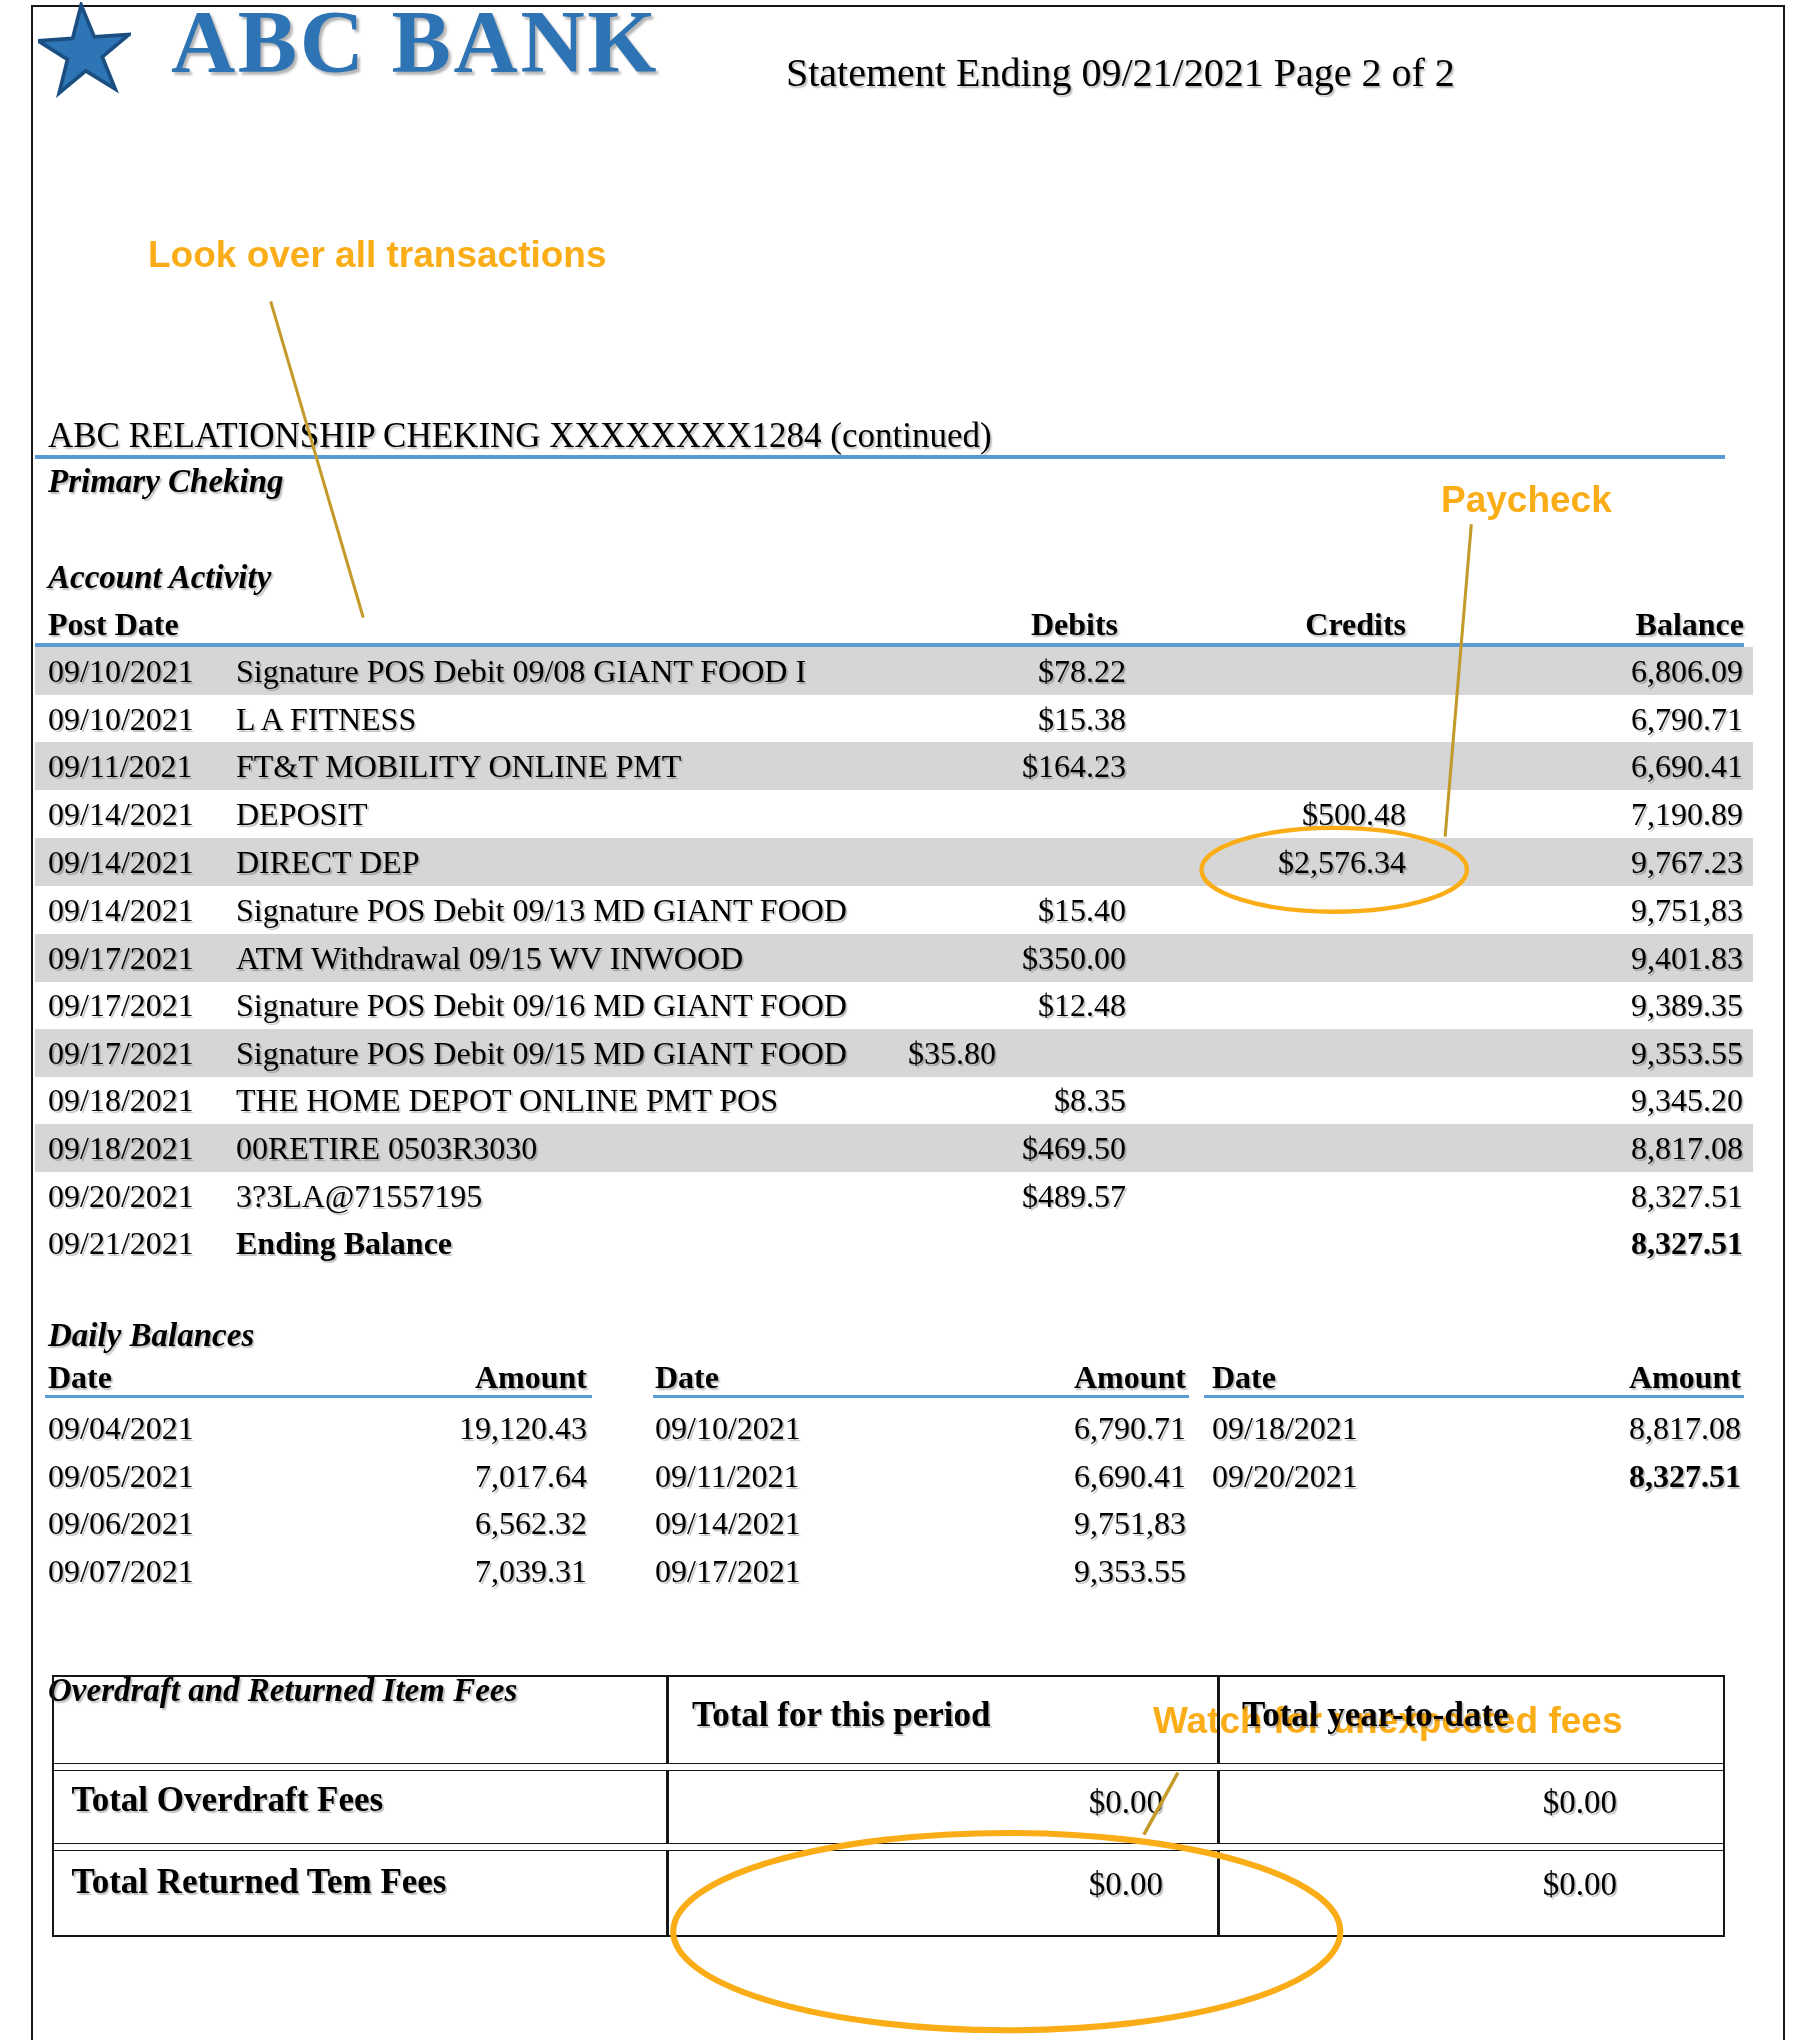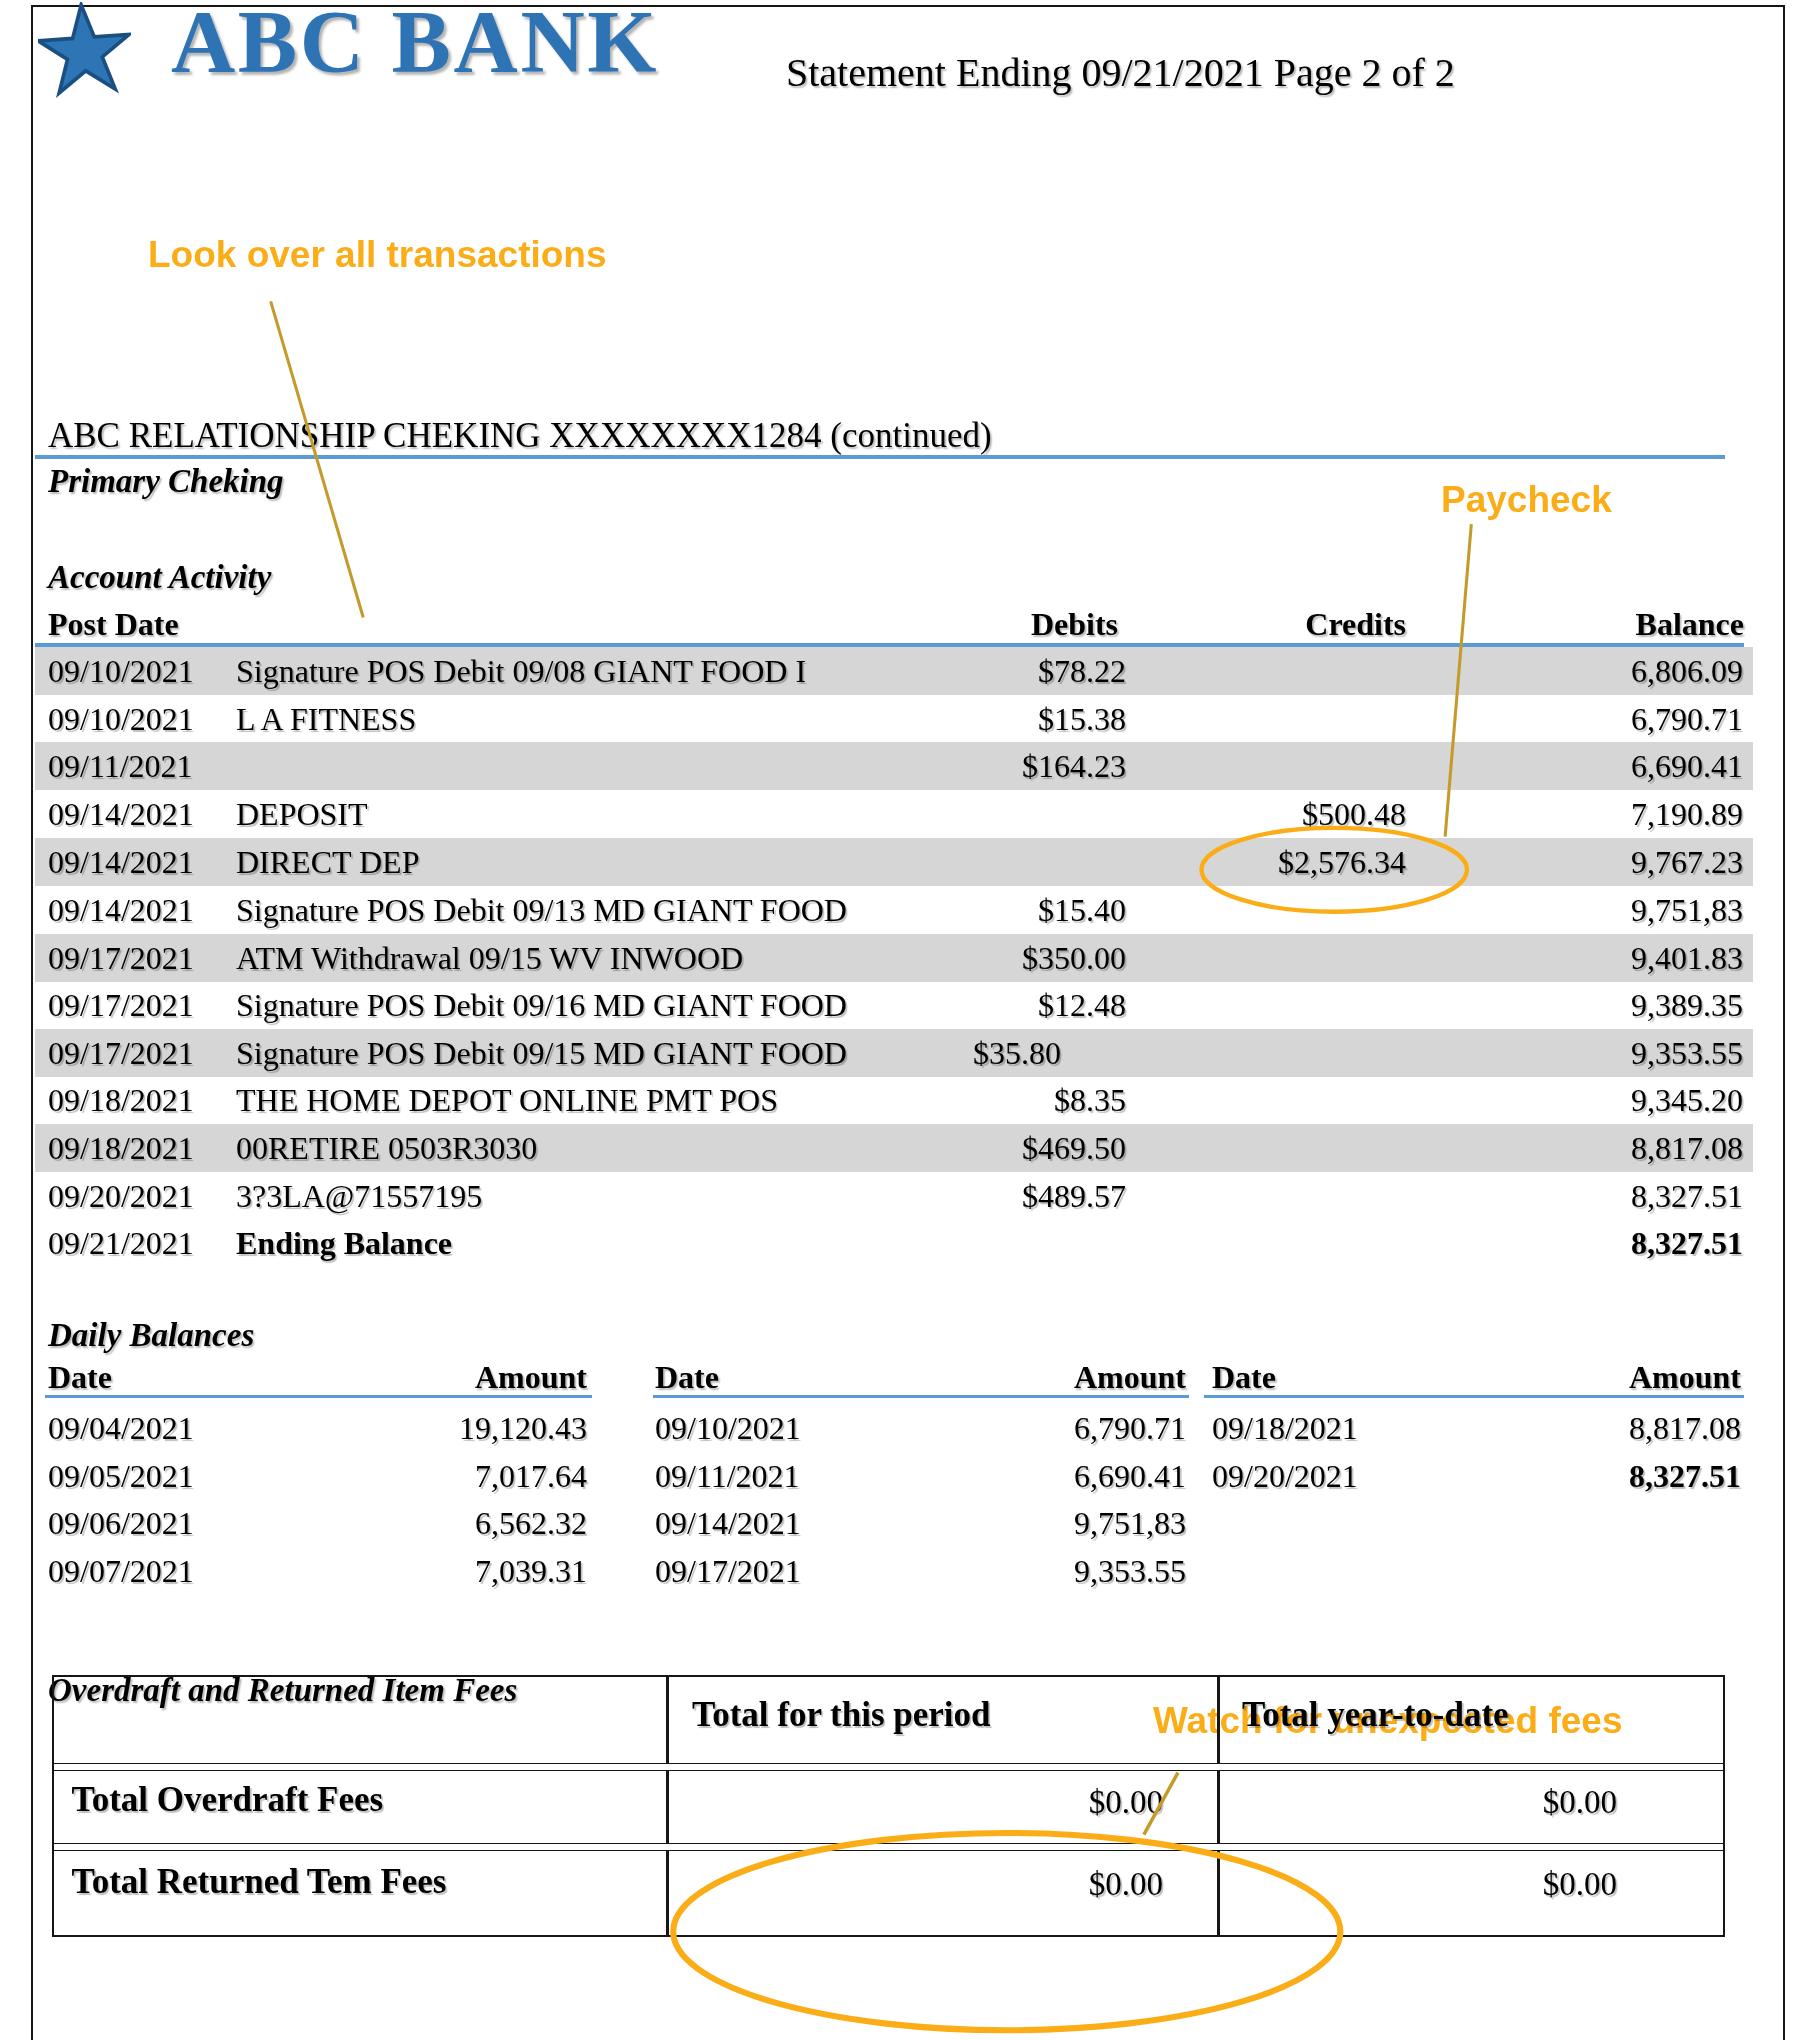--- a/index.html
+++ b/index.html
@@ -71,20 +71,21 @@
       </div>
       <div class="tx-row shadow" style="top: 695px;">
         <div class="cell" style="left: 13px;">09/10/2021</div>
         <div class="cell" style="left: 201px;">L A FITNESS</div>
         <div class="cell" style="left: 873px; width: 218px; text-align: right;">$15.38</div>
         <div class="cell" style="left: 1153px; width: 218px; text-align: right;"></div>
         <div class="cell" style="left: 1485px; width: 223px; text-align: right;">6,790.71</div>
       </div>
       <div class="tx-row gray shadow" style="top: 742px;">
         <div class="cell" style="left: 13px;">09/11/2021</div>
+        <div class="cell" style="left: 201px;">FT&amp;T MOBILITY ONLINE PMT</div>
         <div class="cell" style="left: 873px; width: 218px; text-align: right;">$164.23</div>
         <div class="cell" style="left: 1153px; width: 218px; text-align: right;"></div>
         <div class="cell" style="left: 1485px; width: 223px; text-align: right;">6,690.41</div>
       </div>
       <div class="tx-row shadow" style="top: 790px;">
         <div class="cell" style="left: 13px;">09/14/2021</div>
         <div class="cell" style="left: 201px;">DEPOSIT</div>
         <div class="cell" style="left: 873px; width: 218px; text-align: right;"></div>
         <div class="cell" style="left: 1153px; width: 218px; text-align: right;">$500.48</div>
         <div class="cell" style="left: 1485px; width: 223px; text-align: right;">7,190.89</div>
@@ -113,21 +114,21 @@
       <div class="tx-row shadow" style="top: 981px;">
         <div class="cell" style="left: 13px;">09/17/2021</div>
         <div class="cell" style="left: 201px;">Signature POS Debit 09/16 MD GIANT FOOD</div>
         <div class="cell" style="left: 873px; width: 218px; text-align: right;">$12.48</div>
         <div class="cell" style="left: 1153px; width: 218px; text-align: right;"></div>
         <div class="cell" style="left: 1485px; width: 223px; text-align: right;">9,389.35</div>
       </div>
       <div class="tx-row gray shadow" style="top: 1029px;">
         <div class="cell" style="left: 13px;">09/17/2021</div>
         <div class="cell" style="left: 201px;">Signature POS Debit 09/15 MD GIANT FOOD</div>
-        <div class="cell" style="left: 873px; width: 218px; text-align: center;">$35.80</div>
+        <div class="cell" style="left: 873px; width: 218px; text-align: left;">$35.80</div>
         <div class="cell" style="left: 1153px; width: 218px; text-align: right;"></div>
         <div class="cell" style="left: 1485px; width: 223px; text-align: right;">9,353.55</div>
       </div>
       <div class="tx-row shadow" style="top: 1076px;">
         <div class="cell" style="left: 13px;">09/18/2021</div>
         <div class="cell" style="left: 201px;">THE HOME DEPOT ONLINE PMT POS</div>
         <div class="cell" style="left: 873px; width: 218px; text-align: right;">$8.35</div>
         <div class="cell" style="left: 1153px; width: 218px; text-align: right;"></div>
         <div class="cell" style="left: 1485px; width: 223px; text-align: right;">9,345.20</div>
       </div>

